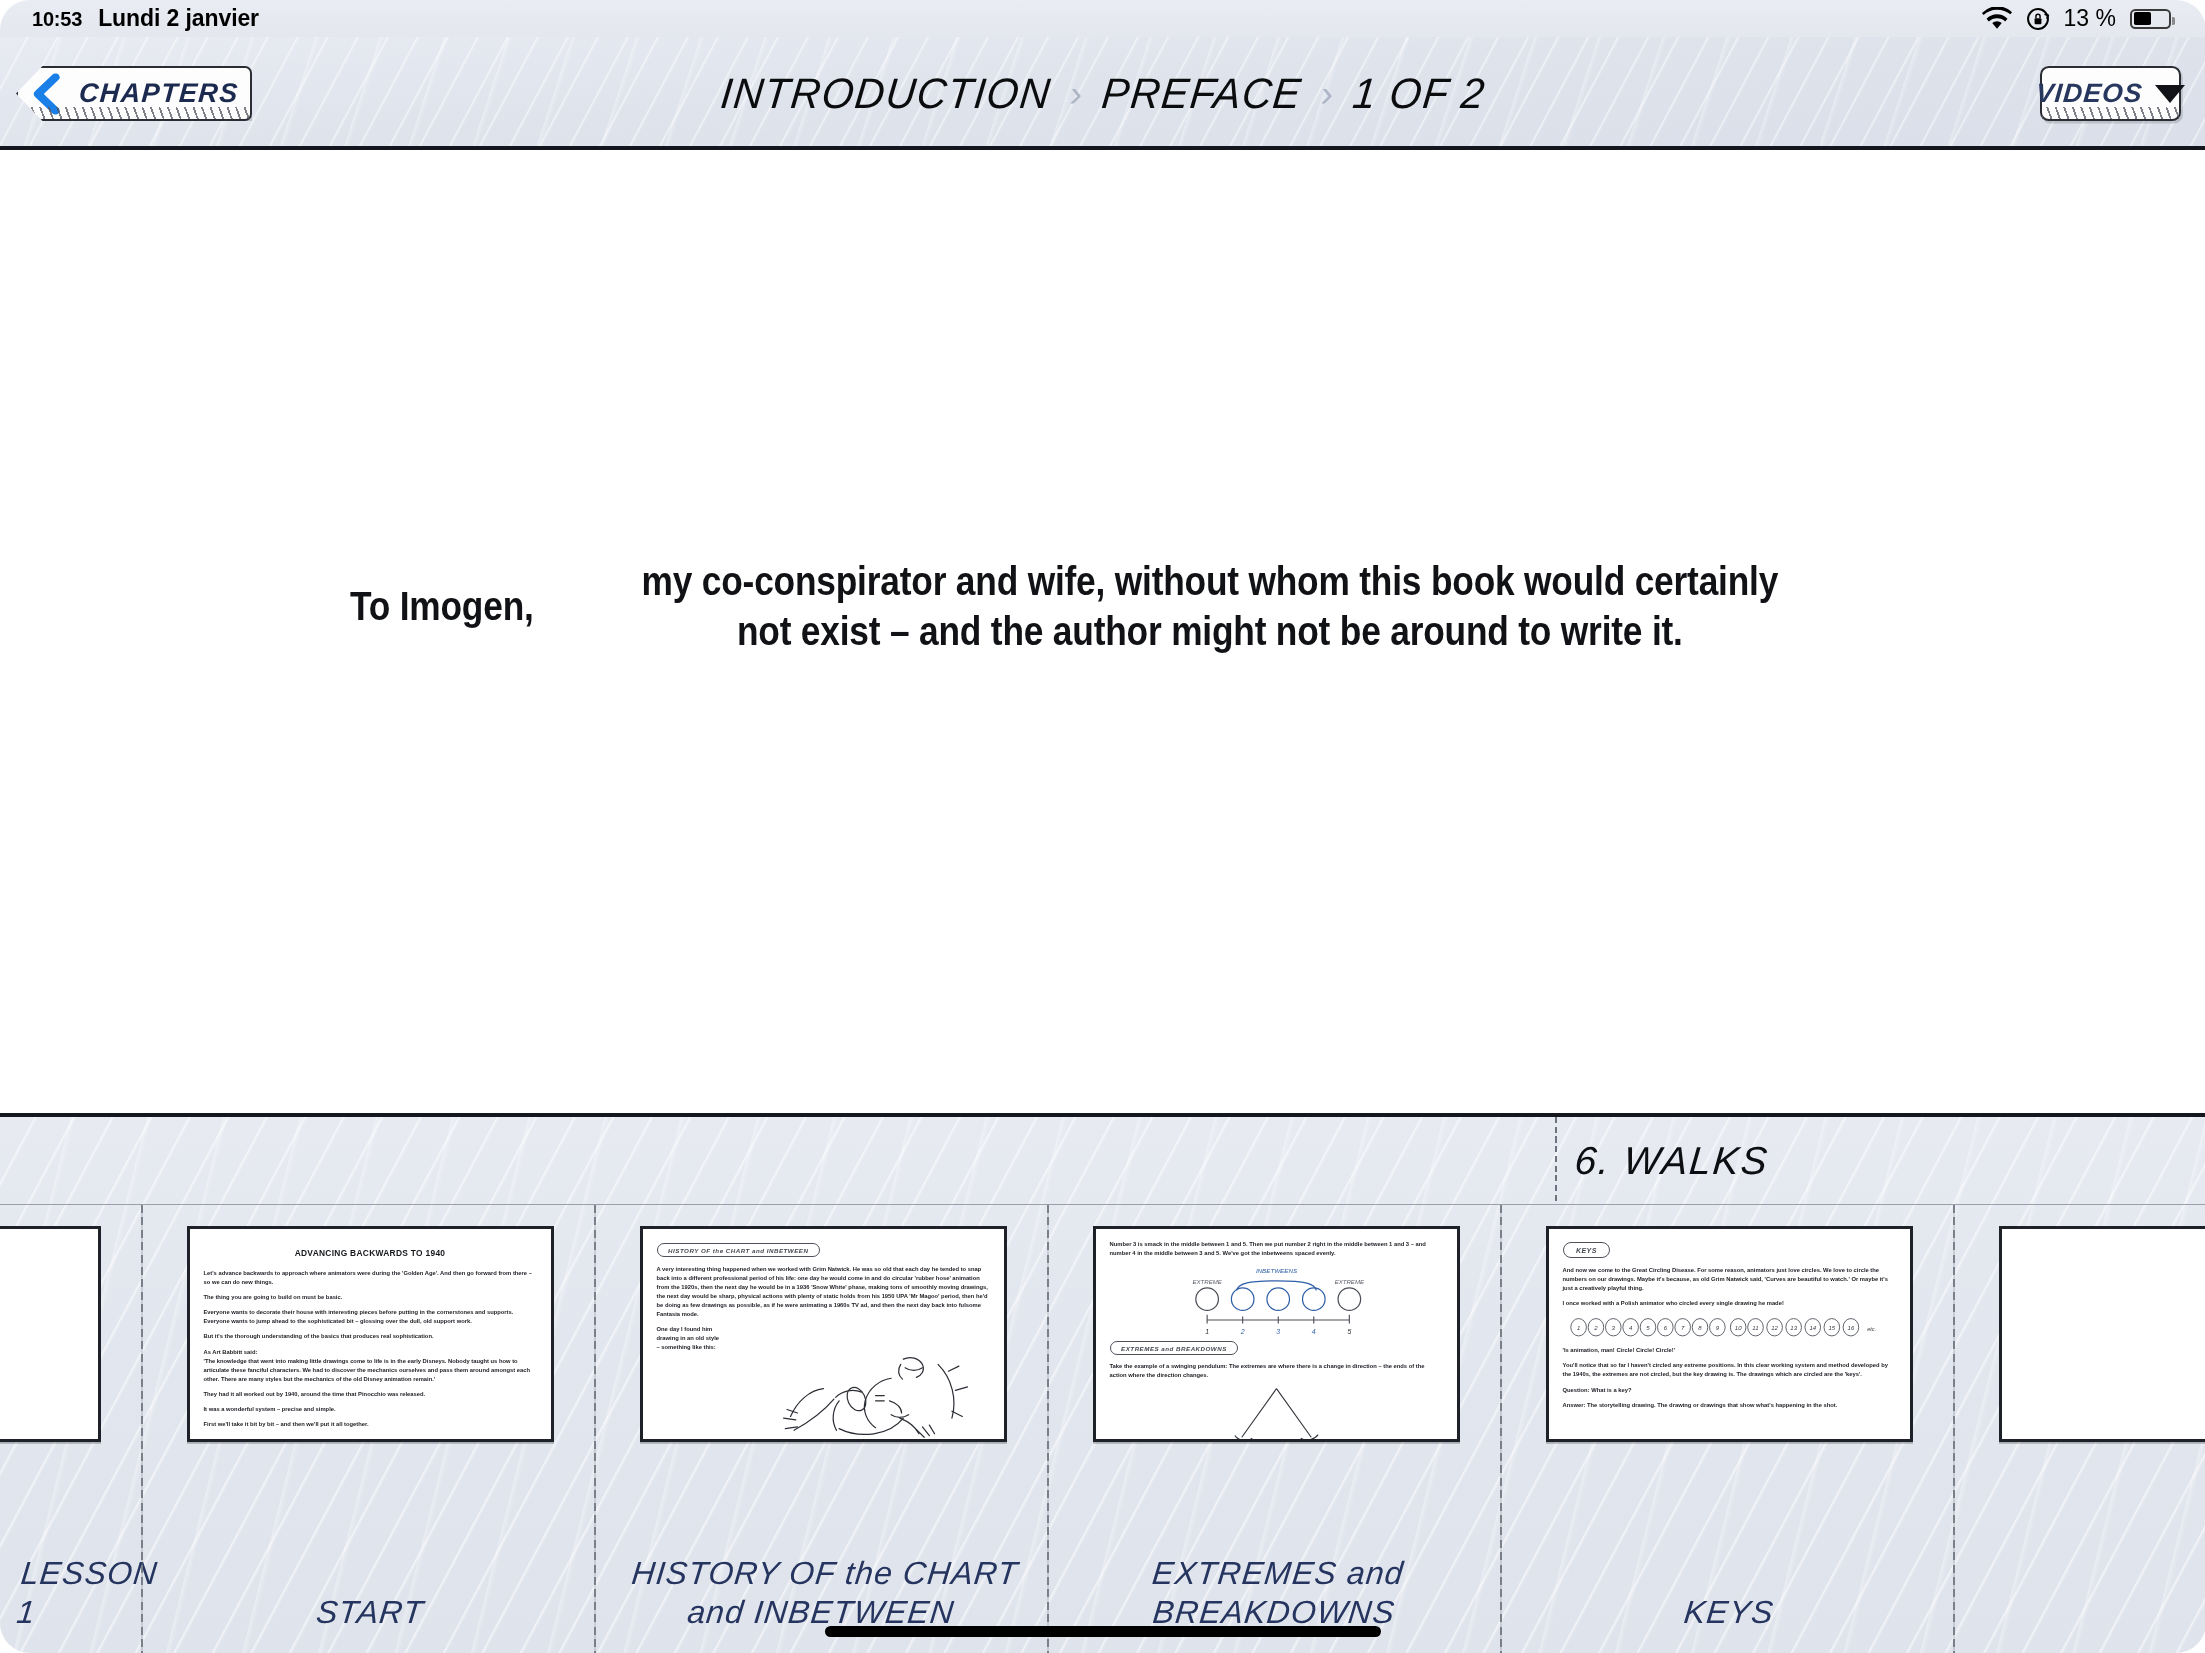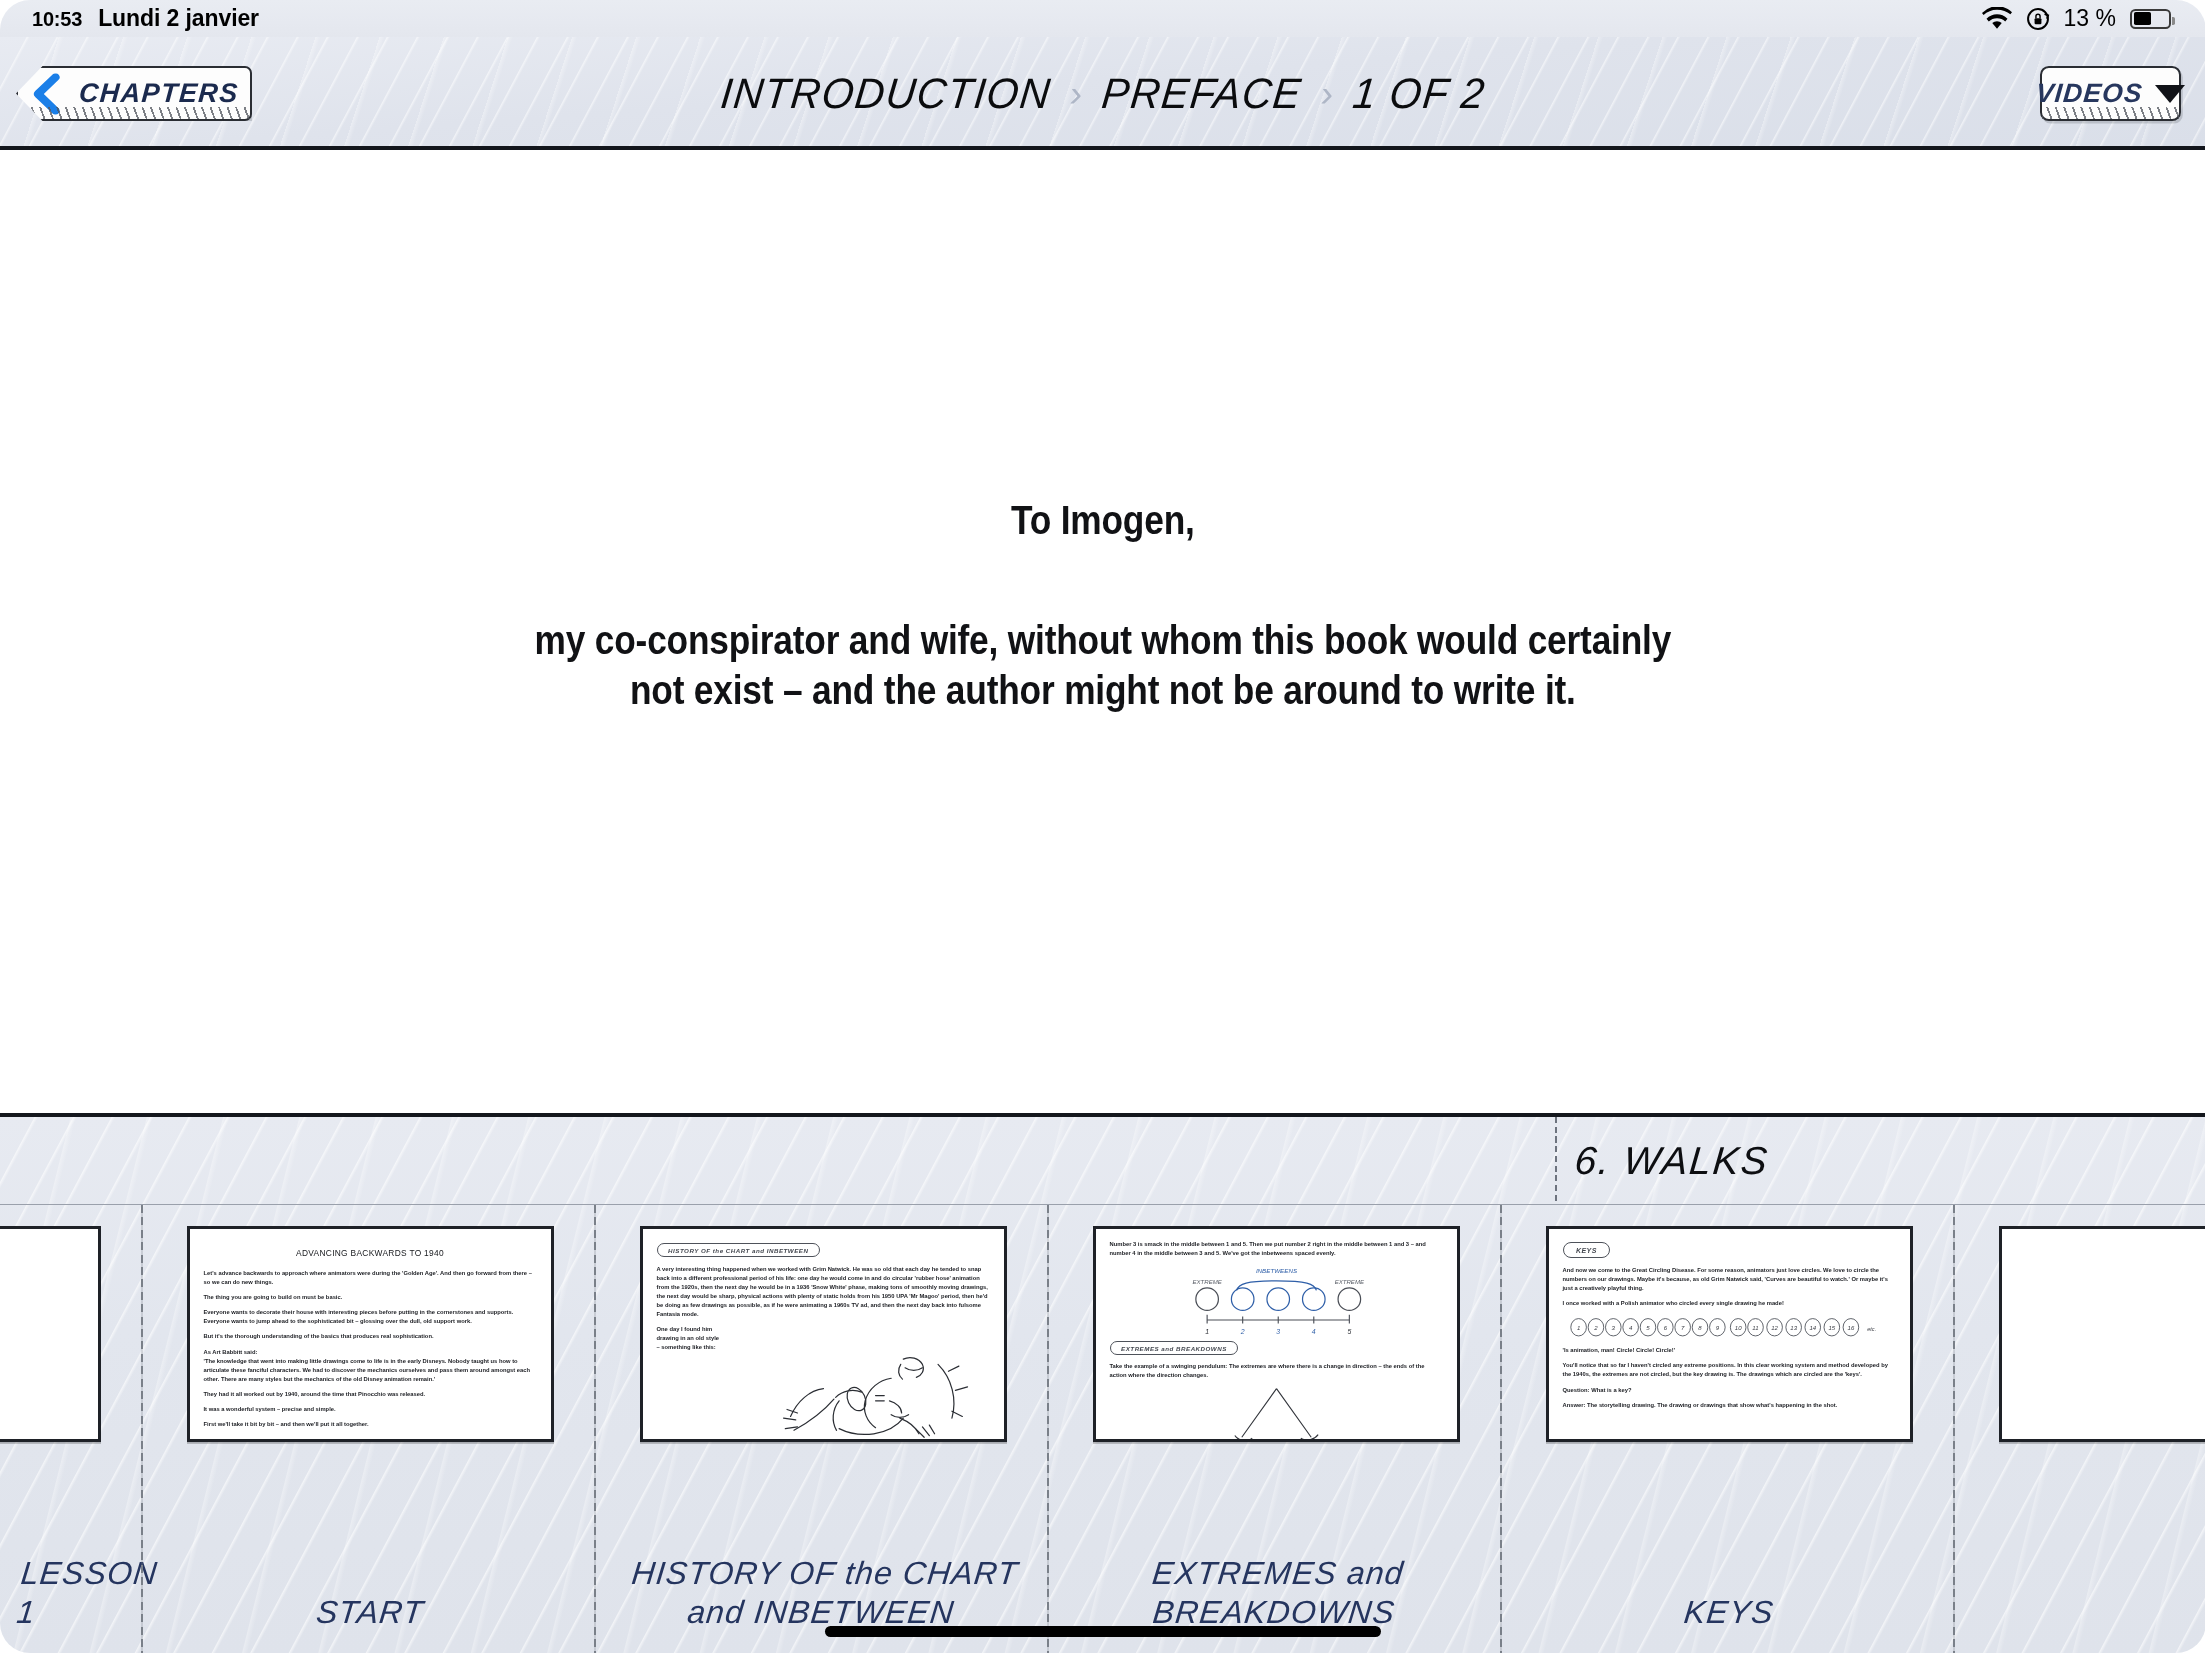--- a/index.html
+++ b/index.html
@@ -110,21 +110,21 @@
     border-right:15px solid transparent; border-top:18.5px solid #111318;
   }
 
   
   .page {
     position:absolute; top:150px; left:0; width:2206px; height:963px;
     background:#ffffff; overflow:hidden;
   }
   .dedication {
     position:absolute; left:0; right:0; top:0; bottom:0;
-    display:flex; flex-direction:column; align-items:center; justify-content:center;
+    display:flex; align-items:center; justify-content:center;
     padding-bottom:51px;
   }
   .ded-line {
     font-family:"Liberation Sans Narrow","Liberation Sans", sans-serif;
     font-weight:700; color:#111215;
     text-align:center; letter-spacing:-0.2px;
     transform:scaleX(.86); transform-origin:center;
   }
   .ded-to { font-size:41px; margin-bottom:0; }
   .ded-gap { height:71px; }
@@ -176,21 +176,21 @@
     background:#fff;
     border:3.5px solid #1e2127;
     box-shadow:0 1.8px 0 rgba(0,0,0,.25);
     overflow:hidden;
     position:relative;
     flex:0 0 auto;
   }
   .thumb-inner { position:absolute; inset:0; padding:10.6px 14px; }
 
   .t-title {
-    font-size:8.4px; font-weight:400; text-align:center; color:#16181c;
+    font-size:8.4px; font-weight:700; text-align:center; color:#16181c;
     letter-spacing:0.3px; margin:8.8px 0 10.6px;
   }
   .t-p {
     font-size:5.8px; line-height:1.55; color:#1b1d22; font-weight:600;
     margin-bottom:6.2px; text-align:left;
   }
   .t-p.small { font-size:5.5px; }
   .t-bubble {
     display:inline-block; border:1.2px solid #4e525a; border-radius:35px;
     padding:2.6px 10.6px; font-size:6.2px; font-style:italic; color:#43474f;

